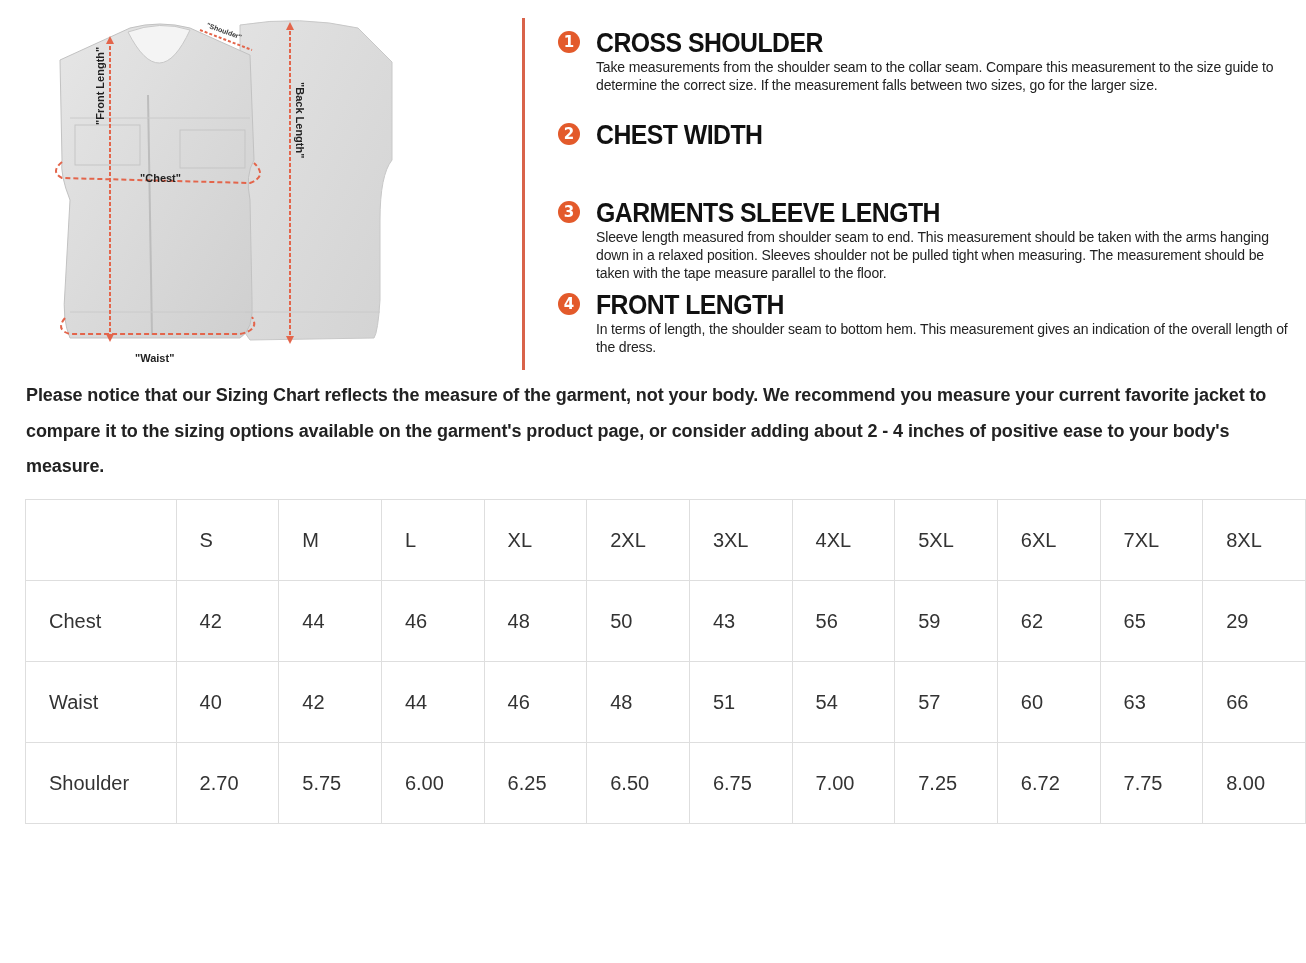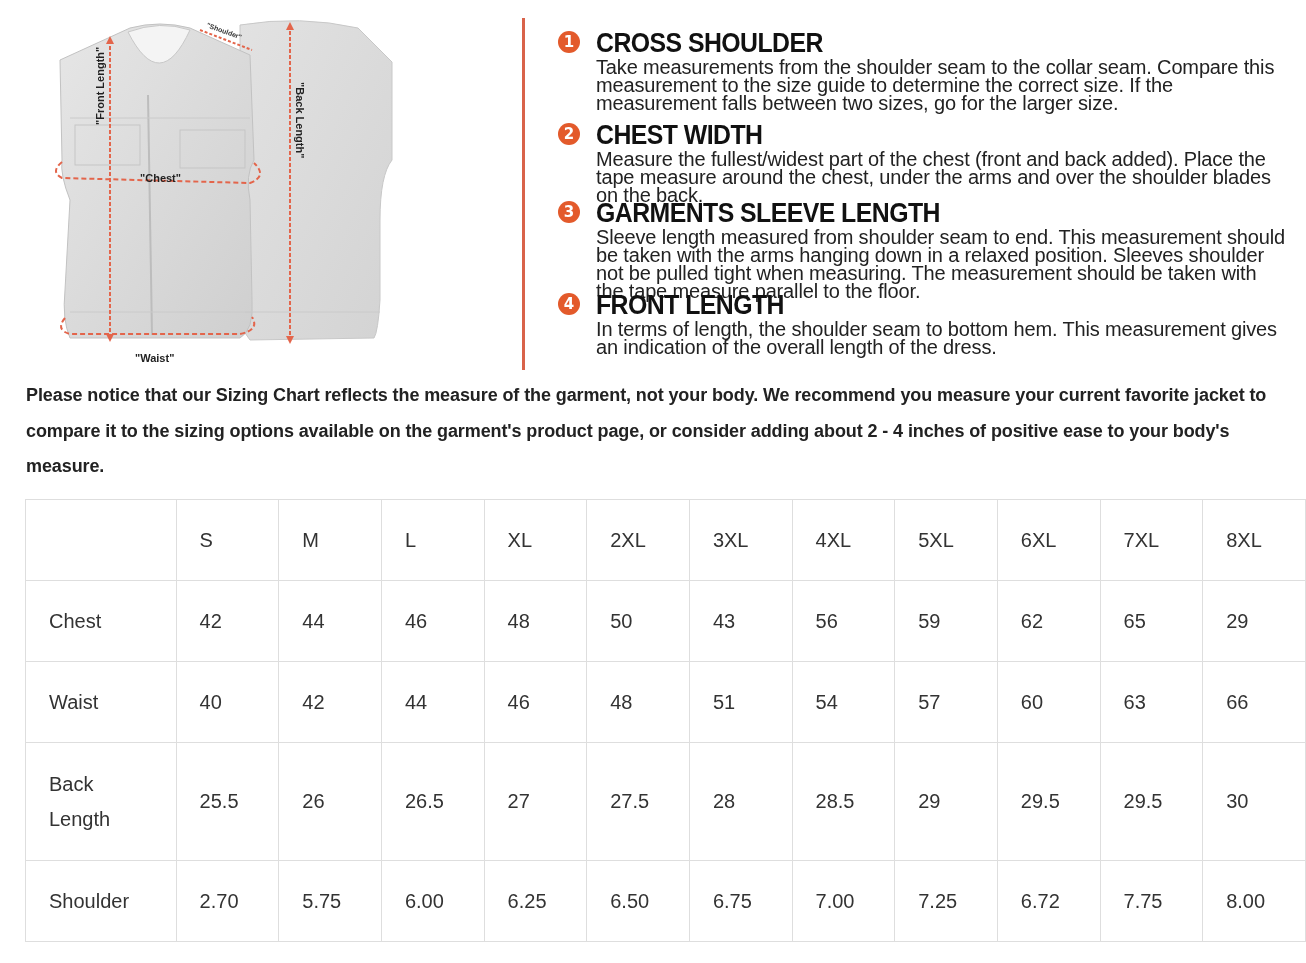--- a/index.html
+++ b/index.html
@@ -5,21 +5,21 @@
   html, body { margin: 0; padding: 0; background: #ffffff; }
   body { width: 1306px; height: 963px; position: relative; overflow: hidden; font-family: "Liberation Sans", sans-serif; color: #222; }
 
   
   .illustration { position: absolute; left: 40px; top: 0; width: 380px; height: 370px; }
   .divider { position: absolute; left: 522px; top: 18px; width: 3px; height: 352px; background: #d9634a; }
   .guide { position: absolute; left: 558px; top: 28px; width: 730px; }
   .guide-item { position: relative; padding-left: 38px; }
   .guide-item .num { position: absolute; left: 0; top: 3px; width: 22px; height: 22px; border-radius: 50%; background: #e35a2b; color: #fff; font-weight: bold; font-size: 15px; text-align: center; line-height: 22px; font-family: "DejaVu Sans", sans-serif; }
   .guide-item .title { font-family: "Liberation Sans", sans-serif; font-weight: bold; font-size: 27px; color: #111; letter-spacing: -0.6px; line-height: 30px; transform: scaleX(0.92); transform-origin: left; white-space: nowrap; }
-  .guide-item .desc { font-size: 20px; line-height: 18px; color: #222; letter-spacing: -0.15px; }
+  .guide-item .desc { font-size: 14px; line-height: 18px; color: #222; letter-spacing: -0.15px; }
   #gi1 { position: absolute; top: 0; }
   #gi2 { position: absolute; top: 92px; }
   #gi3 { position: absolute; top: 170px; }
   #gi4 { position: absolute; top: 262px; }
 
   
   .note { position: absolute; left: 26px; top: 378px; width: 1260px; font-weight: bold; font-size: 18px; line-height: 35.5px; color: #222; letter-spacing: -0.1px; }
 
   
   .size-table { position: absolute; left: 25px; top: 499px; border-collapse: collapse; font-size: 20px; color: #333; }
@@ -81,21 +81,20 @@
 
 <div class="guide">
   <div class="guide-item" id="gi1">
     <span class="num">1</span>
     <div class="title">CROSS SHOULDER</div>
     <div class="desc">Take measurements from the shoulder seam to the collar seam. Compare this measurement to the size guide to determine the correct size. If the measurement falls between two sizes, go for the larger size.</div>
   </div>
   <div class="guide-item" id="gi2">
     <span class="num">2</span>
     <div class="title">CHEST WIDTH</div>
-    <div class="desc">Measure the fullest/widest part of the chest (front and back added). Place the tape measure around the chest, under the arms and over the shoulder blades on the back.</div>
   </div>
   <div class="guide-item" id="gi3">
     <span class="num">3</span>
     <div class="title">GARMENTS SLEEVE LENGTH</div>
     <div class="desc">Sleeve length measured from shoulder seam to end. This measurement should be taken with the arms hanging down in a relaxed position. Sleeves shoulder not be pulled tight when measuring. The measurement should be taken with the tape measure parallel to the floor.</div>
   </div>
   <div class="guide-item" id="gi4">
     <span class="num">4</span>
     <div class="title">FRONT LENGTH</div>
     <div class="desc">In terms of length, the shoulder seam to bottom hem. This measurement gives an indication of the overall length of the dress.</div>
@@ -145,37 +144,20 @@
         <td class="cell">44</td>
         <td class="cell">46</td>
         <td class="cell">48</td>
         <td class="cell">51</td>
         <td class="cell">54</td>
         <td class="cell">57</td>
         <td class="cell">60</td>
         <td class="cell">63</td>
         <td class="cell">66</td>
       </tr>
-      <tr class="tall">
-        <td class="rowlabel">
-          <span class="lbl">Back</span>
-          <span class="lbl">Length</span>
-        </td>
-        <td class="cell">25.5</td>
-        <td class="cell">26</td>
-        <td class="cell">26.5</td>
-        <td class="cell">27</td>
-        <td class="cell">27.5</td>
-        <td class="cell">28</td>
-        <td class="cell">28.5</td>
-        <td class="cell">29</td>
-        <td class="cell">29.5</td>
-        <td class="cell">29.5</td>
-        <td class="cell">30</td>
-      </tr>
       <tr>
         <td class="rowlabel">
           <span class="lbl">Shoulder</span>
         </td>
         <td class="cell">2.70</td>
         <td class="cell">5.75</td>
         <td class="cell">6.00</td>
         <td class="cell">6.25</td>
         <td class="cell">6.50</td>
         <td class="cell">6.75</td>

